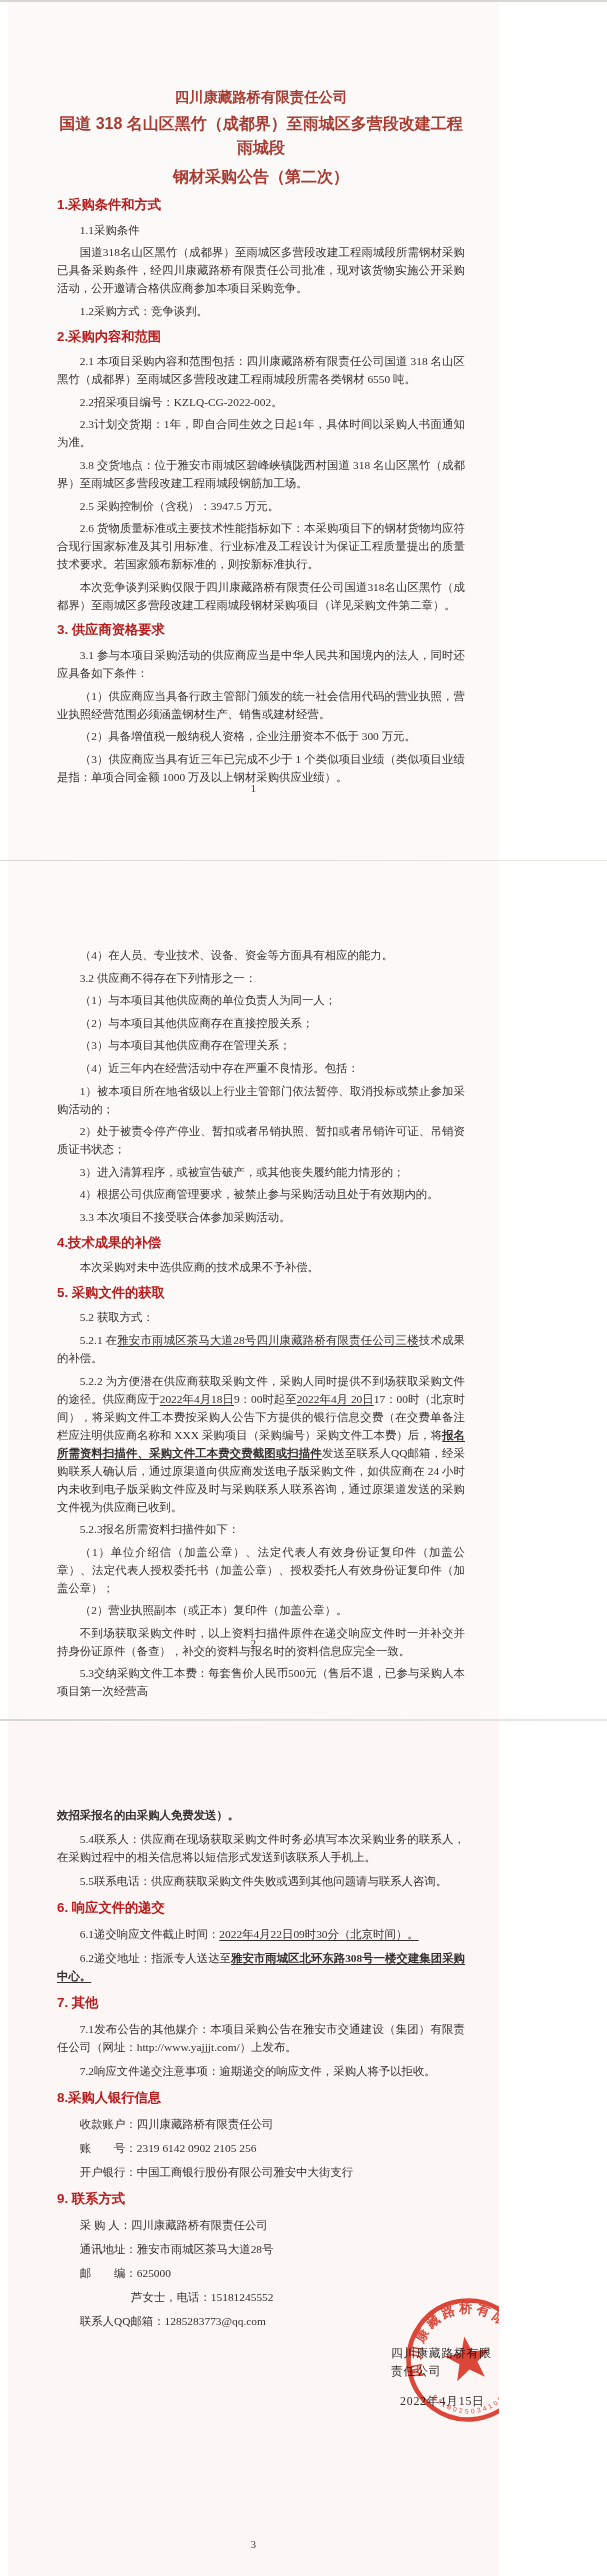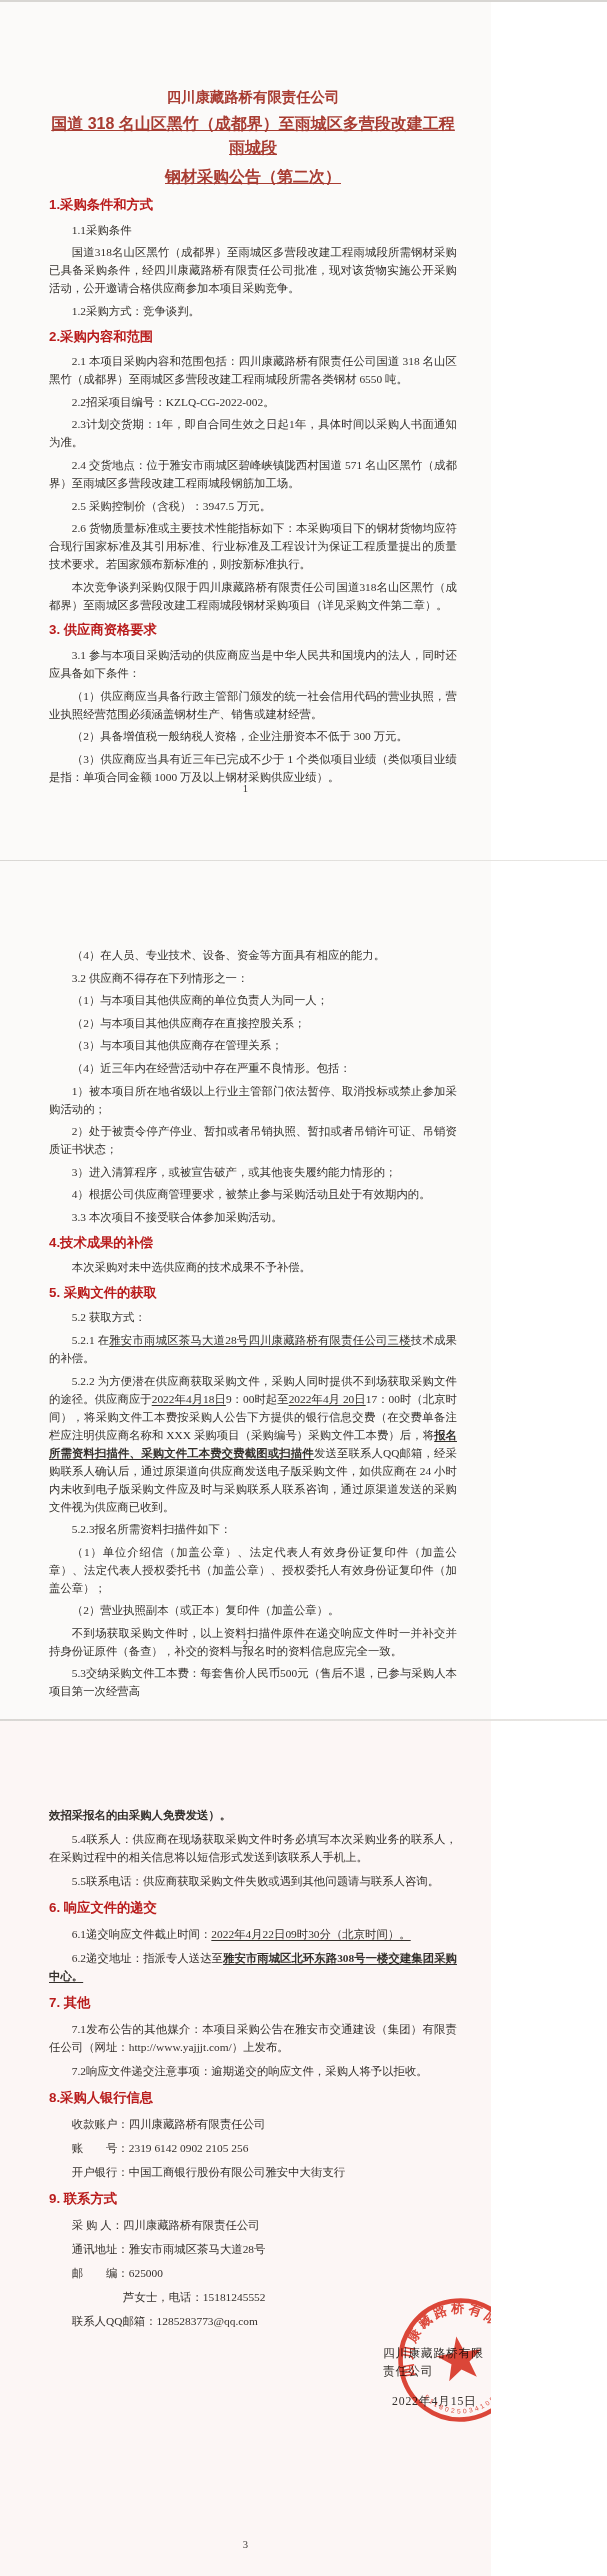--- a/index.html
+++ b/index.html
@@ -1,26 +1,26 @@
 <!DOCTYPE html>
 <html style="--title-red: #a83c32;font-size:12px"><head>
 <meta charset="utf-8">
 <style>
   html,body{margin:0;padding:0;background:#ffffff;}
   body{width:607px;font-family:"Liberation Serif",serif;}
   .doc{width:607px;}
   .edge{height:1.5px;background:#d8d6d3;}
   .seam{height:1.5px;background:linear-gradient(90deg,#d9d7d4,#e9e7e4);}
-  .page{position:relative;width:491px;height:858px;overflow:hidden;background:#fbfaf9;}
+  .page{position:relative;width:491px;height:858px;overflow:hidden;background:#fbfaf9;margin-left:8px;}
   .page.pink{background:#fcf6f5;}
   .content{padding:85px 34px 0 49px;font:11.4px/18px "Liberation Serif",serif;color:#34302c;text-align:justify;}
   .content p{margin:0 0 4.6px 0;}
   .pink .content p{margin:0 0 6px 0;}
   .t1{text-align:center;text-indent:0;font:700 14.4px/21px "Liberation Sans",sans-serif;color:var(--title-red,#a83c32);margin:0 0 12px 0;}
-  .t2{text-align:center;text-indent:0;font:700 16px/24px "Liberation Sans",sans-serif;color:var(--title-red,#a83c32);margin:0 0 9px 0;text-decoration:underline;}
+  .t2{text-align:center;text-indent:0;font:700 16px/24px "Liberation Sans",sans-serif;color:var(--title-red,#a83c32);margin:0 0 9px 0;}
   .h{font:700 13.3px/23px "Liberation Sans",sans-serif;color:#b91c1c;text-indent:0;margin:6px 0 4.6px 0;text-align:left;}
   .p{text-indent:2em;}
   .ni{text-indent:0;font-weight:bold;}
   .cont{text-indent:6.5em;}
   .u{text-decoration:underline;text-underline-offset:2.3px;}
   .bu{font-weight:700;text-decoration:underline;text-underline-offset:2.3px;}
   .pnum{position:absolute;left:0;right:0;text-align:center;font:10.6px/15px "Liberation Serif",serif;color:#3a3632;}
   .pn1{bottom:64px;}
   .pn2{bottom:68px;}
   .pn3{bottom:27px;}
@@ -40,21 +40,21 @@
         <p class="t2">国道 318 名山区黑竹（成都界）至雨城区多营段改建工程雨城段</p>
         <p class="t2">钢材采购公告（第二次）</p>
         <p class="h">1.采购条件和方式</p>
         <p class="p">1.1采购条件</p>
         <p class="p">国道318名山区黑竹（成都界）至雨城区多营段改建工程雨城段所需钢材采购已具备采购条件，经四川康藏路桥有限责任公司批准，现对该货物实施公开采购活动，公开邀请合格供应商参加本项目采购竞争。</p>
         <p class="p">1.2采购方式：竞争谈判。</p>
         <p class="h">2.采购内容和范围</p>
         <p class="p">2.1 本项目采购内容和范围包括：四川康藏路桥有限责任公司国道 318 名山区黑竹（成都界）至雨城区多营段改建工程雨城段所需各类钢材 6550 吨。</p>
         <p class="p">2.2招采项目编号：KZLQ-CG-2022-002。</p>
         <p class="p">2.3计划交货期：1年，即自合同生效之日起1年，具体时间以采购人书面通知为准。</p>
-        <p class="p">2.4 交货地点：位于雅安市雨城区碧峰峡镇陇西村国道 571 名山区黑竹（成都界）至雨城区多营段改建工程雨城段钢筋加工场。</p>
+        <p class="p">3.8 交货地点：位于雅安市雨城区碧峰峡镇陇西村国道 318 名山区黑竹（成都界）至雨城区多营段改建工程雨城段钢筋加工场。</p>
         <p class="p">2.5 采购控制价（含税）：3947.5 万元。</p>
         <p class="p">2.6 货物质量标准或主要技术性能指标如下：本采购项目下的钢材货物均应符合现行国家标准及其引用标准、行业标准及工程设计为保证工程质量提出的质量技术要求。若国家颁布新标准的，则按新标准执行。</p>
         <p class="p">本次竞争谈判采购仅限于四川康藏路桥有限责任公司国道318名山区黑竹（成都界）至雨城区多营段改建工程雨城段钢材采购项目（详见采购文件第二章）。</p>
         <p class="h">3. 供应商资格要求</p>
         <p class="p">3.1 参与本项目采购活动的供应商应当是中华人民共和国境内的法人，同时还应具备如下条件：</p>
         <p class="p">（1）供应商应当具备行政主管部门颁发的统一社会信用代码的营业执照，营业执照经营范围必须涵盖钢材生产、销售或建材经营。</p>
         <p class="p">（2）具备增值税一般纳税人资格，企业注册资本不低于 300 万元。</p>
         <p class="p">（3）供应商应当具有近三年已完成不少于 1 个类似项目业绩（类似项目业绩是指：单项合同金额 1000 万及以上钢材采购供应业绩）。</p>
       </div>
     <div class="pnum pn1">1</div>

